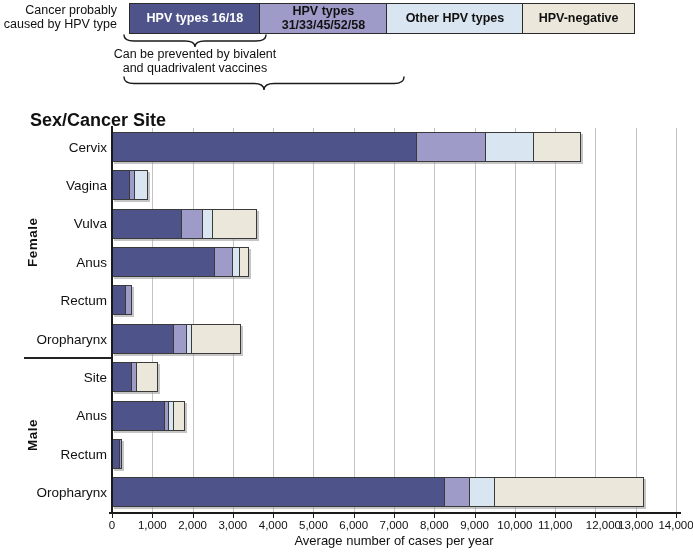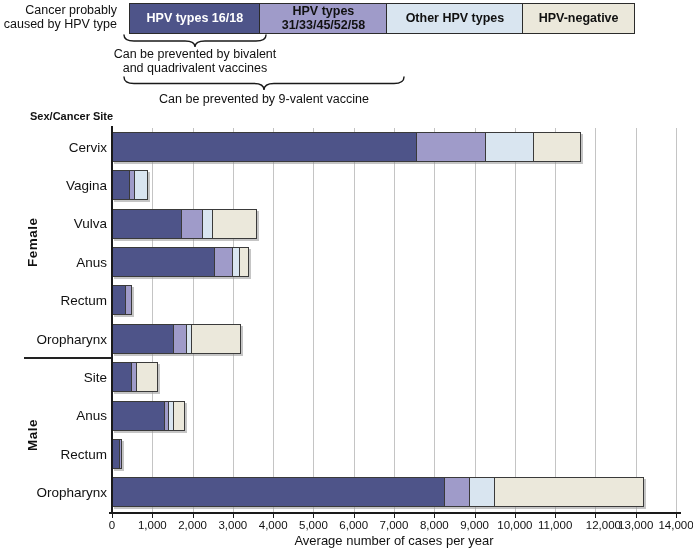--- a/index.html
+++ b/index.html
@@ -29,21 +29,21 @@
   .brace path{fill:none;stroke:#1a1a1a;stroke-width:1.4;stroke-linecap:round;}
   #brace1-label{
     position:absolute;left:95px;top:47px;width:200px;text-align:center;
     font-size:12.5px;line-height:14px;white-space:pre-line;
   }
   #brace2-label{
     position:absolute;left:114px;top:92px;width:300px;text-align:center;
     font-size:12.5px;line-height:14px;
   }
   
-  #chart-title{position:absolute;left:30px;top:110px;font-weight:bold;font-size:11px;}
+  #chart-title{position:absolute;left:30px;top:110px;font-weight:bold;font-size:18px;}
   #plot{position:absolute;left:112px;top:128px;width:564px;height:384px;background:#fff;}
   .gridline{position:absolute;top:0;bottom:0;width:1px;background:#c4c4c4;z-index:1;}
   #y-axis-line{position:absolute;left:111px;top:126px;width:2px;height:388px;background:#1a1a1a;z-index:4;}
   #x-axis-line{position:absolute;left:109px;top:512px;width:572px;height:2px;background:#1a1a1a;z-index:4;}
   .bar{
     position:absolute;left:0;height:30px;display:flex;box-sizing:border-box;
     border:1.4px solid #3a3a3a;z-index:3;
     box-shadow:2px 2px 0 rgba(150,150,150,0.55);
   }
   .seg{border-right:1px solid #3a3a3a;}
@@ -87,21 +87,20 @@
 
   <svg id="brace1" class="brace" style="left:123px;top:34px;" width="146" height="14" viewBox="0 0 146 14">
     <path d="M1,1 Q1,7 11,7 L62,7 Q72,7 72,13 Q72,7 82,7 L133,7 Q143,7 143,1"></path>
   </svg>
   <div id="brace1-label">Can be prevented by bivalent
 and quadrivalent vaccines</div>
 
   <svg id="brace2" class="brace" style="left:123px;top:76px;" width="284" height="15" viewBox="0 0 284 15">
     <path d="M1,1 Q1,7.5 11,7.5 L131,7.5 Q141,7.5 141,14 Q141,7.5 151,7.5 L271,7.5 Q281,7.5 281,1"></path>
   </svg>
-  <div id="brace2-label">Can be prevented by 9-valent vaccine</div>
 
   <div id="chart-title">Sex/Cancer Site</div>
 
   <div id="row-labels">
       <div class="row-label" style="top: 0px;">Cervix</div>
       <div class="row-label" style="top: 38.4px;">Vagina</div>
       <div class="row-label" style="top: 76.8px;">Vulva</div>
       <div class="row-label" style="top: 115.2px;">Anus</div>
       <div class="row-label" style="top: 153.6px;">Rectum</div>
       <div class="row-label" style="top: 192px;">Oropharynx</div>

